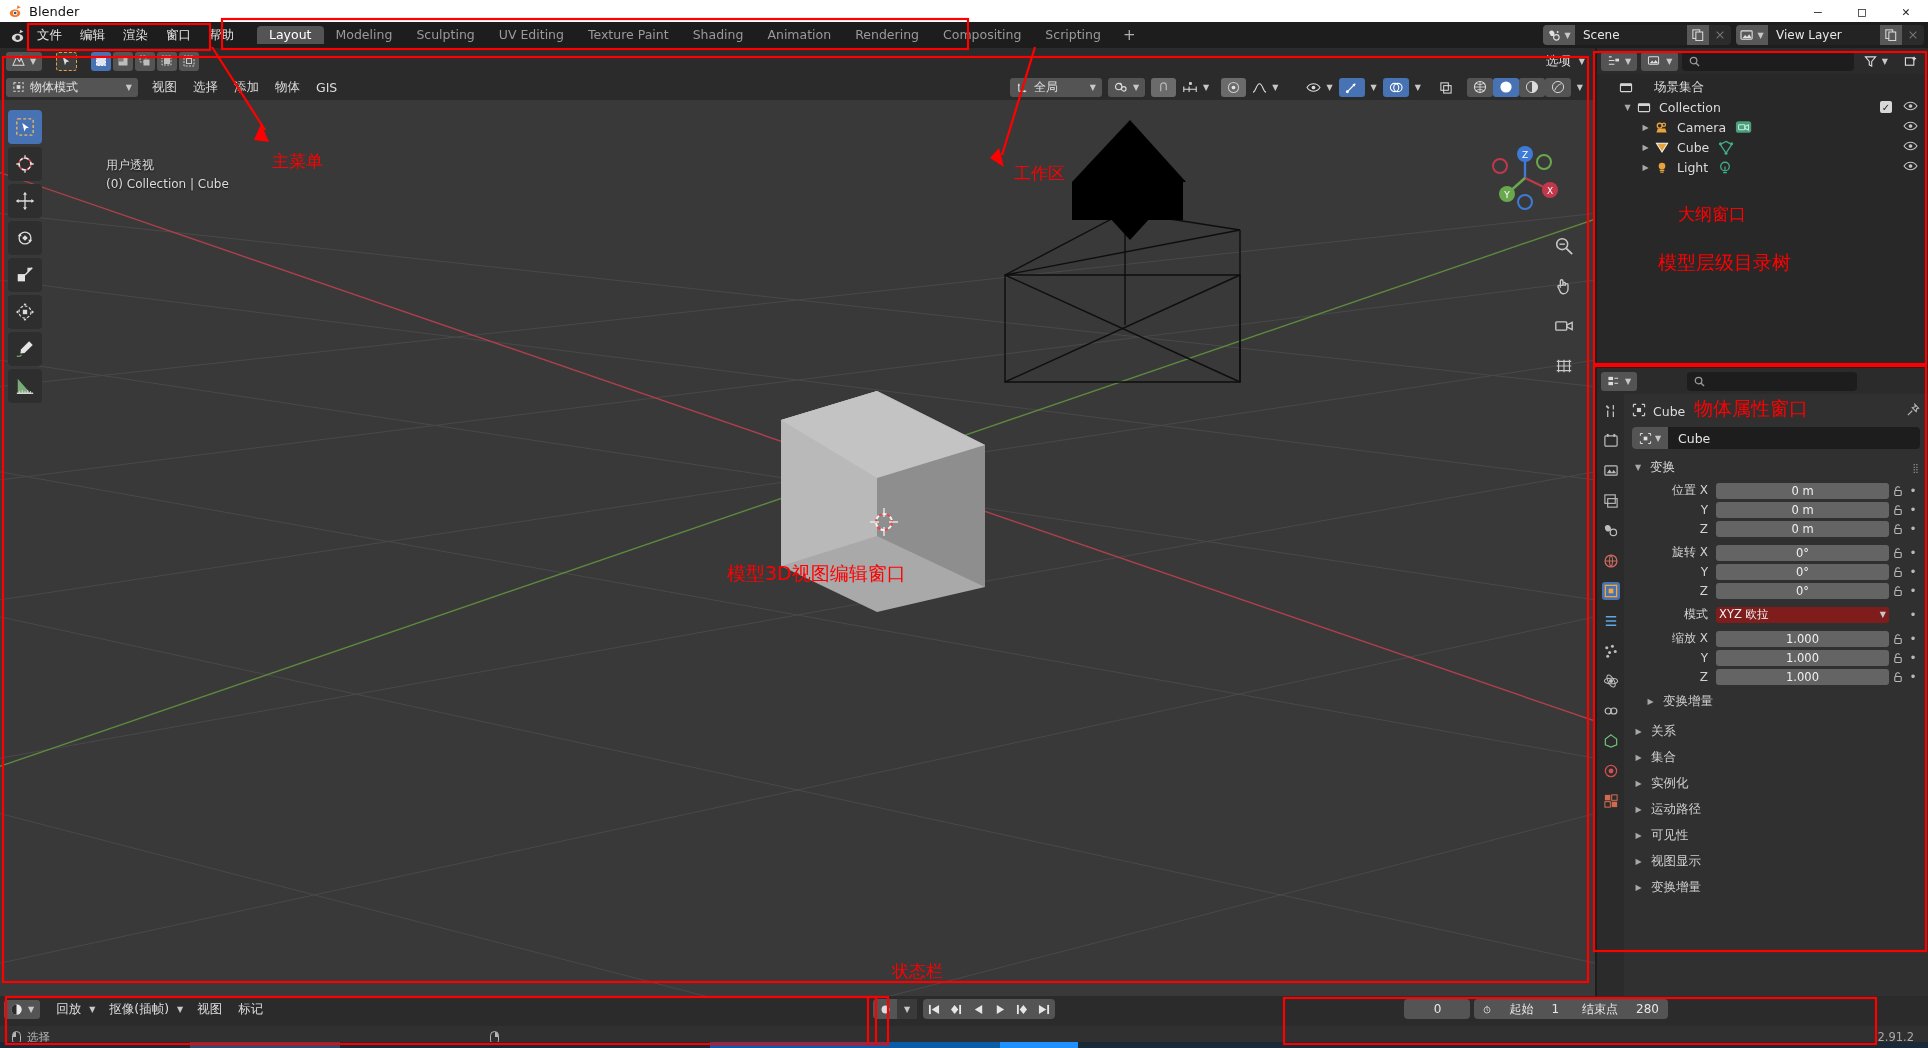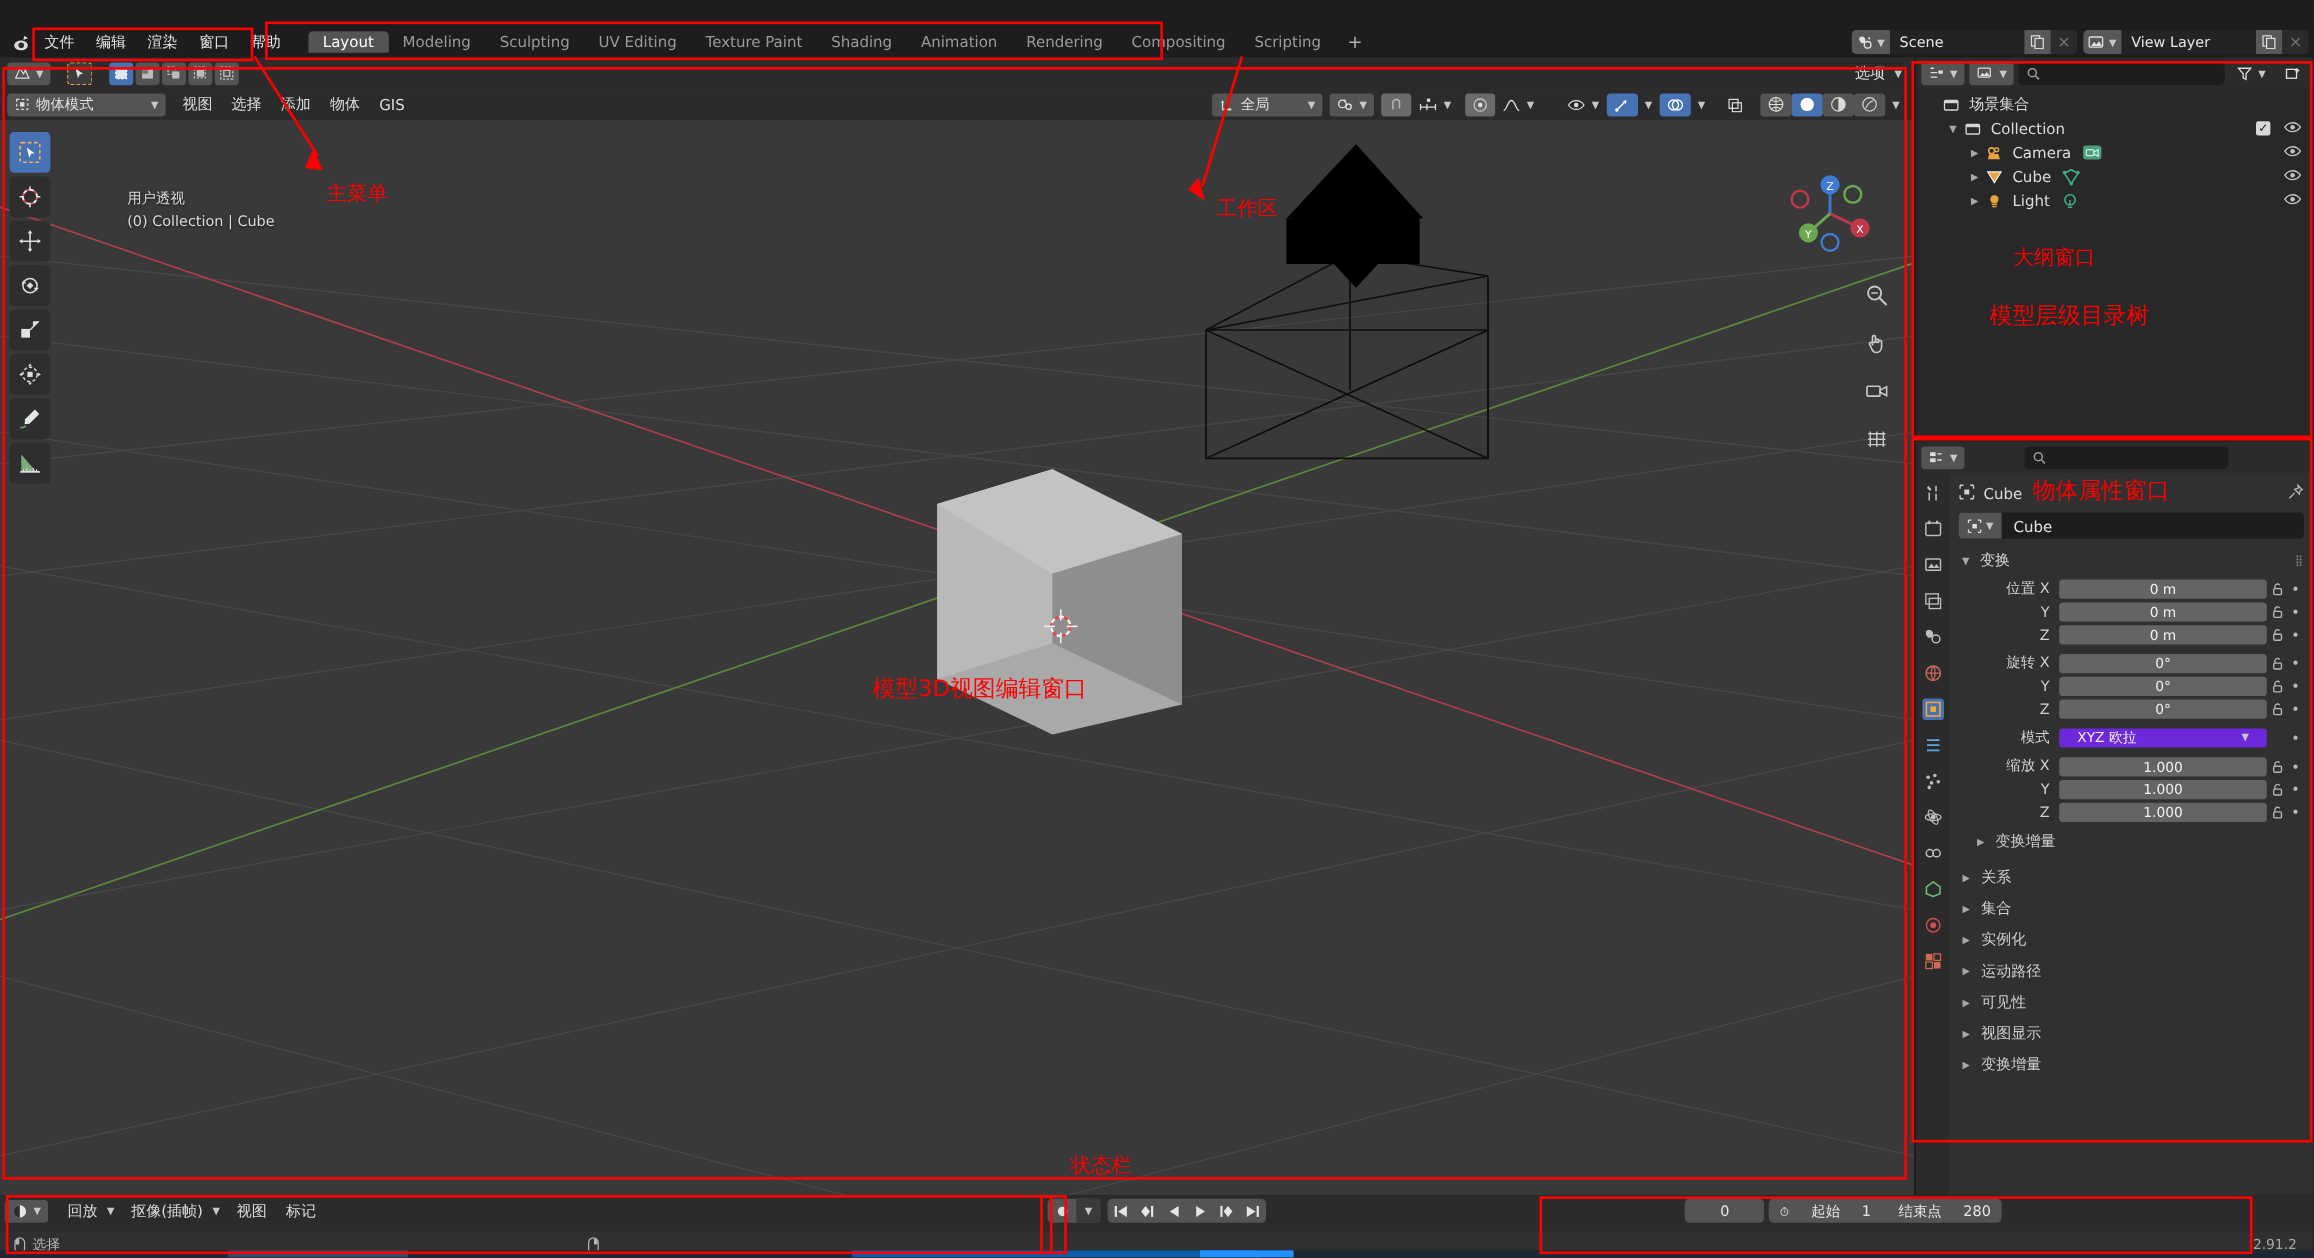--- a/index.html
+++ b/index.html
@@ -137,21 +137,21 @@
   }
   .id-field .lead { width: 36px; height: 22px; background: #545454; display: flex; align-items: center; justify-content: center; gap: 3px; }
   .panel-head { display: flex; align-items: center; gap: 6px; height: 23px; margin-top: 7px; font-size: 12.5px; color: #d9d9d9; }
   .panel-head .tri { width: 12px; }
   .prop-row { display: flex; align-items: center; height: 17px; margin-bottom: 2px; }
   .prop-label { width: 84px; text-align: right; padding-right: 8px; font-size: 12px; color: #d2d2d2; }
   .prop-val {
     flex: 1; height: 16px; background: #646464; border-radius: 3px; color: #f0f0f0;
     font-size: 11.5px; display: flex; align-items: center; justify-content: center;
   }
-  .prop-val.dark { background: #6d28d9; justify-content: space-between; padding: 0 15px; }
+  .prop-val.dark { background: #7f1d1d; justify-content: space-between; padding: 0 3px; }
   .lock { width: 17px; display: flex; align-items: center; justify-content: center; color: #b9b9b9; }
   .dot { width: 14px; text-align: center; color: #b9b9b9; font-size: 12px; }
   .sub-panel { display: flex; align-items: center; gap: 6px; height: 21px; font-size: 12.5px; color: #cfcfcf; }
 
   
   .timeline {
     position: absolute; top: 996px; left: 0; width: 1928px; height: 30px; background: #2b2b2b;
   }
   .tl-header { height: 26px; display: flex; align-items: center; padding: 0 4px; }
   .tl-center { position: absolute; left: 50%; transform: translateX(-50%); top: 3px;
@@ -192,20 +192,36 @@
     position: absolute; color: #ff0000; font-size: 17px; z-index: 41;
     font-family: "DejaVu Sans", "Liberation Sans", sans-serif; white-space: nowrap;
   }
   .anno-label.big { font-size: 19px; }
 </style>
 </head>
 <body>
 
 <div id="app">
 
+  <div class="titlebar">
+    <span class="tb-icon">
+      <svg width="14" height="14" viewBox="0 0 16 16">
+        <path d="M2 10.5c0-2.4 2.7-4.3 6-4.3s6 1.9 6 4.3-2.7 4.3-6 4.3S2 12.9 2 10.5z" fill="#f5792a"></path>
+        <circle cx="8.2" cy="10.3" r="2.6" fill="#fff"></circle>
+        <circle cx="8.2" cy="10.3" r="1.5" fill="#265787"></circle>
+        <path d="M11 1.5L14.5 4 10 5.6z" fill="#f5792a"></path>
+      </svg>
+    </span>
+    <span class="tb-title">Blender</span>
+    <div class="win-ctrls">
+      <div>–</div>
+      <div>□</div>
+      <div>✕</div>
+    </div>
+  </div>
 
   <div class="topbar">
     <span class="blender-logo">
       <svg width="15" height="15" viewBox="0 0 16 16">
         <path d="M2 10.5c0-2.4 2.7-4.3 6-4.3s6 1.9 6 4.3-2.7 4.3-6 4.3S2 12.9 2 10.5z" fill="#d8d8d8"></path>
         <circle cx="8.2" cy="10.3" r="2.5" fill="#2b2b2b"></circle>
         <path d="M11 1.8L14.3 4.1 10 5.6z" fill="#d8d8d8"></path>
       </svg>
     </span>
     <div id="menu-items" style="display:flex;align-items:center;">
@@ -659,21 +675,21 @@
     <div class="out-body" id="outliner-rows">
         <div class="out-row">
           <span style="width:6px"></span>
           <span class="tri"></span>
           <span style="width:20px;display:inline-flex;align-items:center;justify-content:center;">
             <svg width="14" height="13" viewBox="0 0 15 14">
               <rect x="1.5" y="3" width="12" height="8.5" rx="1" fill="none" stroke="#d4d4d4" stroke-width="1.2"></rect>
               <rect x="1.5" y="3" width="12" height="2.4" fill="#d4d4d4"></rect>
             </svg>
           </span>
-          <span style="margin-left:5px;">场景集合</span>
+          <span style="margin-left:18px;">场景集合</span>
         </div>
         <div class="out-row">
           <span style="width:24px"></span>
           <span class="tri">▼</span>
           <span style="width:20px;display:inline-flex;align-items:center;justify-content:center;">
             <svg width="14" height="13" viewBox="0 0 15 14">
               <rect x="1.5" y="3" width="12" height="8.5" rx="1" fill="none" stroke="#d4d4d4" stroke-width="1.2"></rect>
               <rect x="1.5" y="3" width="12" height="2.4" fill="#d4d4d4"></rect>
             </svg>
           </span>

